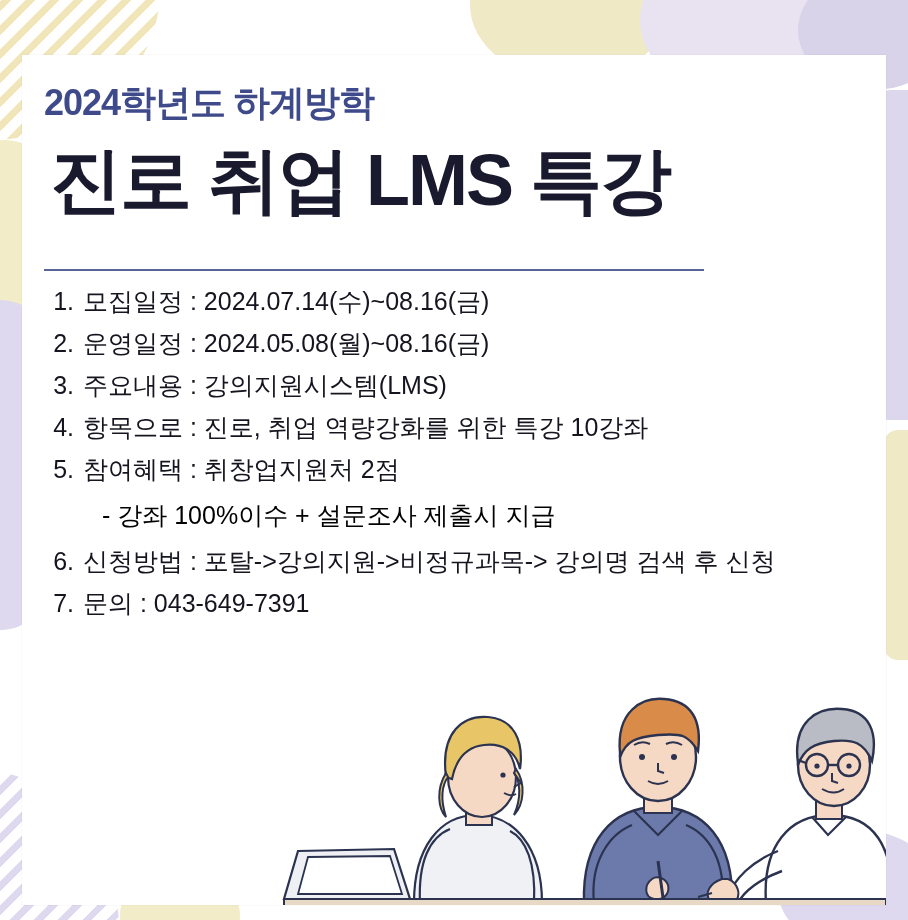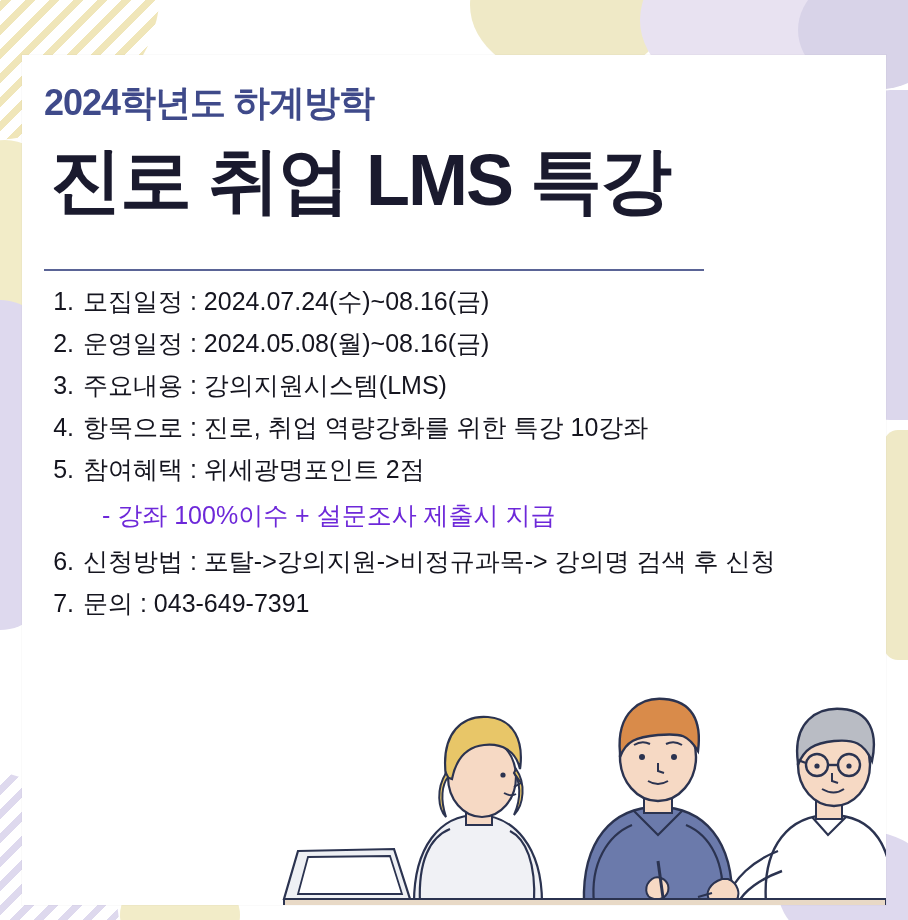--- a/index.html
+++ b/index.html
@@ -158,21 +158,21 @@
   .item .num {
     width: 34px;
     flex: 0 0 34px;
     text-align: right;
     padding-right: 9px;
   }
   .item .txt { flex: 1 1 auto; }
 
   .subitem {
     font-size: 25px;
-    color: #6d28d9;
+    color: #000000;
     margin: 0 0 17px 62px;
     white-space: nowrap;
   }
 
   
   .illustration {
     position: absolute;
     bottom: 0; left: 0;
     width: 864px; height: 240px;
   }
@@ -197,41 +197,41 @@
   <div class="card">
 
     <div class="eyebrow">2024학년도 하계방학</div>
     <div class="main-title">진로 취업 LMS 특강</div>
     <div class="divider"></div>
 
     <div class="list">
 
       <div class="item">
         <span class="num">1.</span>
-        <span class="txt">모집일정 : 2024.07.24(수)~08.16(금)</span>
+        <span class="txt">모집일정 : 2024.07.14(수)~08.16(금)</span>
       </div>
 
       <div class="item">
         <span class="num">2.</span>
         <span class="txt">운영일정 : 2024.05.08(월)~08.16(금)</span>
       </div>
 
       <div class="item">
         <span class="num">3.</span>
         <span class="txt">주요내용 : 강의지원시스템(LMS)</span>
       </div>
 
       <div class="item">
         <span class="num">4.</span>
         <span class="txt">항목으로 : 진로, 취업 역량강화를 위한 특강 10강좌</span>
       </div>
 
       <div class="item">
         <span class="num">5.</span>
-        <span class="txt">참여혜택 : 위세광명포인트 2점</span>
+        <span class="txt">참여혜택 : 취창업지원처 2점</span>
       </div>
 
       <div class="subitem">- 강좌 100%이수 + 설문조사 제출시 지급</div>
 
       <div class="item">
         <span class="num">6.</span>
         <span class="txt">신청방법 : 포탈-&gt;강의지원-&gt;비정규과목-&gt; 강의명 검색 후 신청</span>
       </div>
 
       <div class="item">

